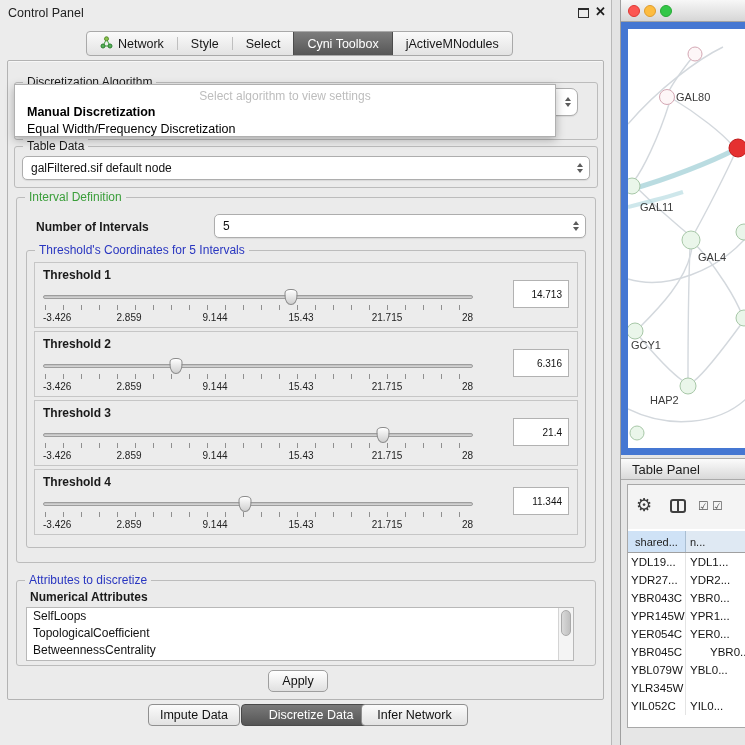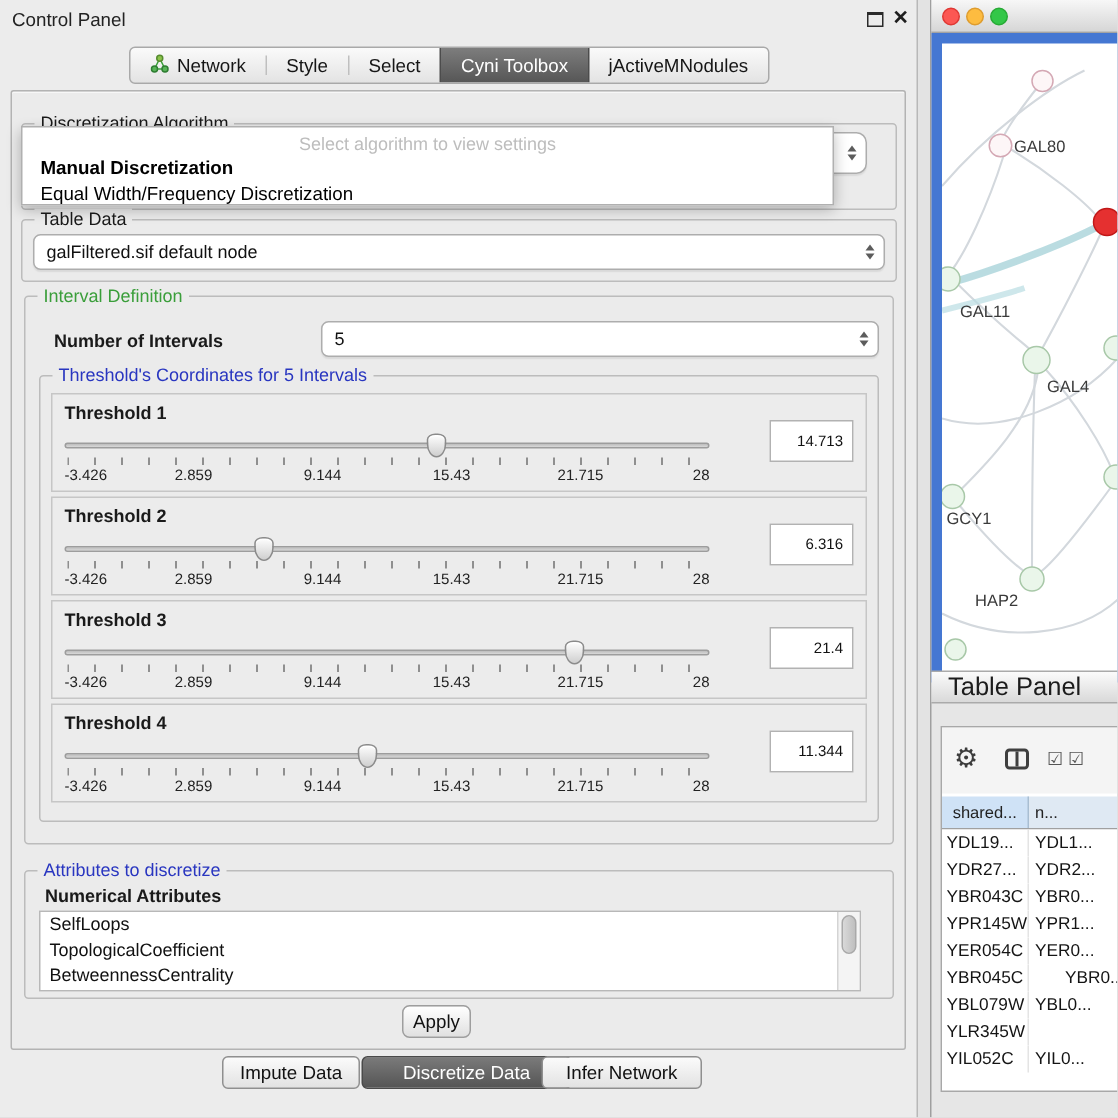--- a/index.html
+++ b/index.html
@@ -53,35 +53,35 @@
   .p3{left:60%;transform:translateX(-50%);} .p4{left:80%;transform:translateX(-50%);} .p5{right:0;}
   .valbox{position:absolute;right:8px;top:17px;width:56px;height:28px;background:#fff;border:1px solid #b2b2b2;font-size:10px;display:flex;align-items:center;justify-content:flex-end;padding-right:6px;color:#111;}
 
   
   .attr-sub{position:absolute;left:30px;top:590px;font-weight:700;font-size:12px;}
   .attrlist{position:absolute;left:26px;top:607px;width:548px;height:54px;background:#fff;border:1px solid #b8b8b8;overflow:hidden;}
   .attrlist .item{padding:1px 6px;font-size:12px;line-height:15px;color:#111;}
   .sbar{position:absolute;right:0;top:0;bottom:0;width:15px;background:#f4f4f4;border-left:1px solid #d4d4d4;}
   .sthumb{position:absolute;right:2px;top:2px;width:10px;height:26px;background:linear-gradient(90deg,#d9d9d9,#bfbfbf);border:1px solid #a9a9a9;border-radius:6px;}
 
-  .applybtn{position:absolute;left:268px;top:670px;width:46px;height:22px;background:linear-gradient(#fff,#e0e0e0);border:1px solid #9e9e9e;border-radius:5px;font-size:12.5px;display:flex;align-items:center;justify-content:center;color:#111;}
+  .applybtn{position:absolute;left:268px;top:670px;width:60px;height:22px;background:linear-gradient(#fff,#e0e0e0);border:1px solid #9e9e9e;border-radius:5px;font-size:12.5px;display:flex;align-items:center;justify-content:center;color:#111;}
 
   .btab{position:absolute;top:704px;height:22px;border:1px solid #8f8f8f;border-radius:4px;background:linear-gradient(#fbfbfb,#e2e2e2);font-size:12.5px;display:flex;align-items:center;justify-content:center;color:#111;}
   .btab.sel{background:linear-gradient(#7a7a7a,#555);color:#fff;border-color:#4a4a4a;}
 
   
   #right{position:absolute;left:620px;top:0;width:134px;height:745px;background:#e6e6e6;border-left:1px solid #9f9f9f;}
   .macbar{position:absolute;left:0;top:0;width:125px;height:22px;background:linear-gradient(#f7f7f7,#d6d6d6);border-bottom:1px solid #a3a3a3;}
   .mbtn{position:absolute;top:5px;width:12px;height:12px;border-radius:50%;}
   .mb-close{left:7px;background:#fc5753;border:1px solid #df3834;}
   .mb-min{left:23px;background:#fdbc40;border:1px solid #de9c2e;}
   .mb-zoom{left:39px;background:#33c748;border:1px solid #27aa35;}
   .netframe{position:absolute;left:0;top:22px;width:125px;height:433px;background:#4577d2;}
   .netcanvas{position:absolute;left:7px;top:7px;width:118px;height:419px;background:#fff;overflow:hidden;}
-  .tpbar{position:absolute;left:0;top:447px;width:125px;height:22px;background:linear-gradient(#fbfbfb,#d9d9d9);border-top:1px solid #aaa;border-bottom:1px solid #aaa;display:flex;align-items:flex-start;padding-left:11px;font-size:17px;color:#1c1c1c;}
+  .tpbar{position:absolute;left:0;top:458px;width:125px;height:22px;background:linear-gradient(#fbfbfb,#d9d9d9);border-top:1px solid #aaa;border-bottom:1px solid #aaa;display:flex;align-items:center;padding-left:11px;font-size:13px;color:#1c1c1c;}
   .tablearea{position:absolute;left:6px;top:484px;width:119px;height:244px;background:#fff;border:1px solid #a8a8a8;overflow:hidden;}
   .ttool{position:absolute;left:0;top:0;right:0;height:44px;background:#f4f4f4;}
   .gear{position:absolute;left:8px;top:9px;font-size:18px;color:#3c3c3c;}
   .colicon{position:absolute;left:42px;top:14px;width:16px;height:14px;border:2px solid #3f3f3f;border-radius:3px;}
   .colicon::after{content:"";position:absolute;left:50%;top:0;bottom:0;width:2px;background:#3f3f3f;transform:translateX(-50%);}
   .chk{position:absolute;top:14px;font-size:12px;color:#555;}
   .thead{position:absolute;left:0;top:46px;right:0;height:22px;display:flex;border-bottom:1px solid #a0a0a0;}
   .hc1{width:58px;background:#cfe2f6;border-right:1px solid #a9bed2;font-size:11px;display:flex;align-items:center;justify-content:center;color:#222;}
   .hc2{flex:1;background:#dfe9f3;font-size:11px;display:flex;align-items:center;padding-left:4px;color:#222;}
   .trow{position:absolute;left:0;right:0;height:18px;display:flex;background:#fff;}

